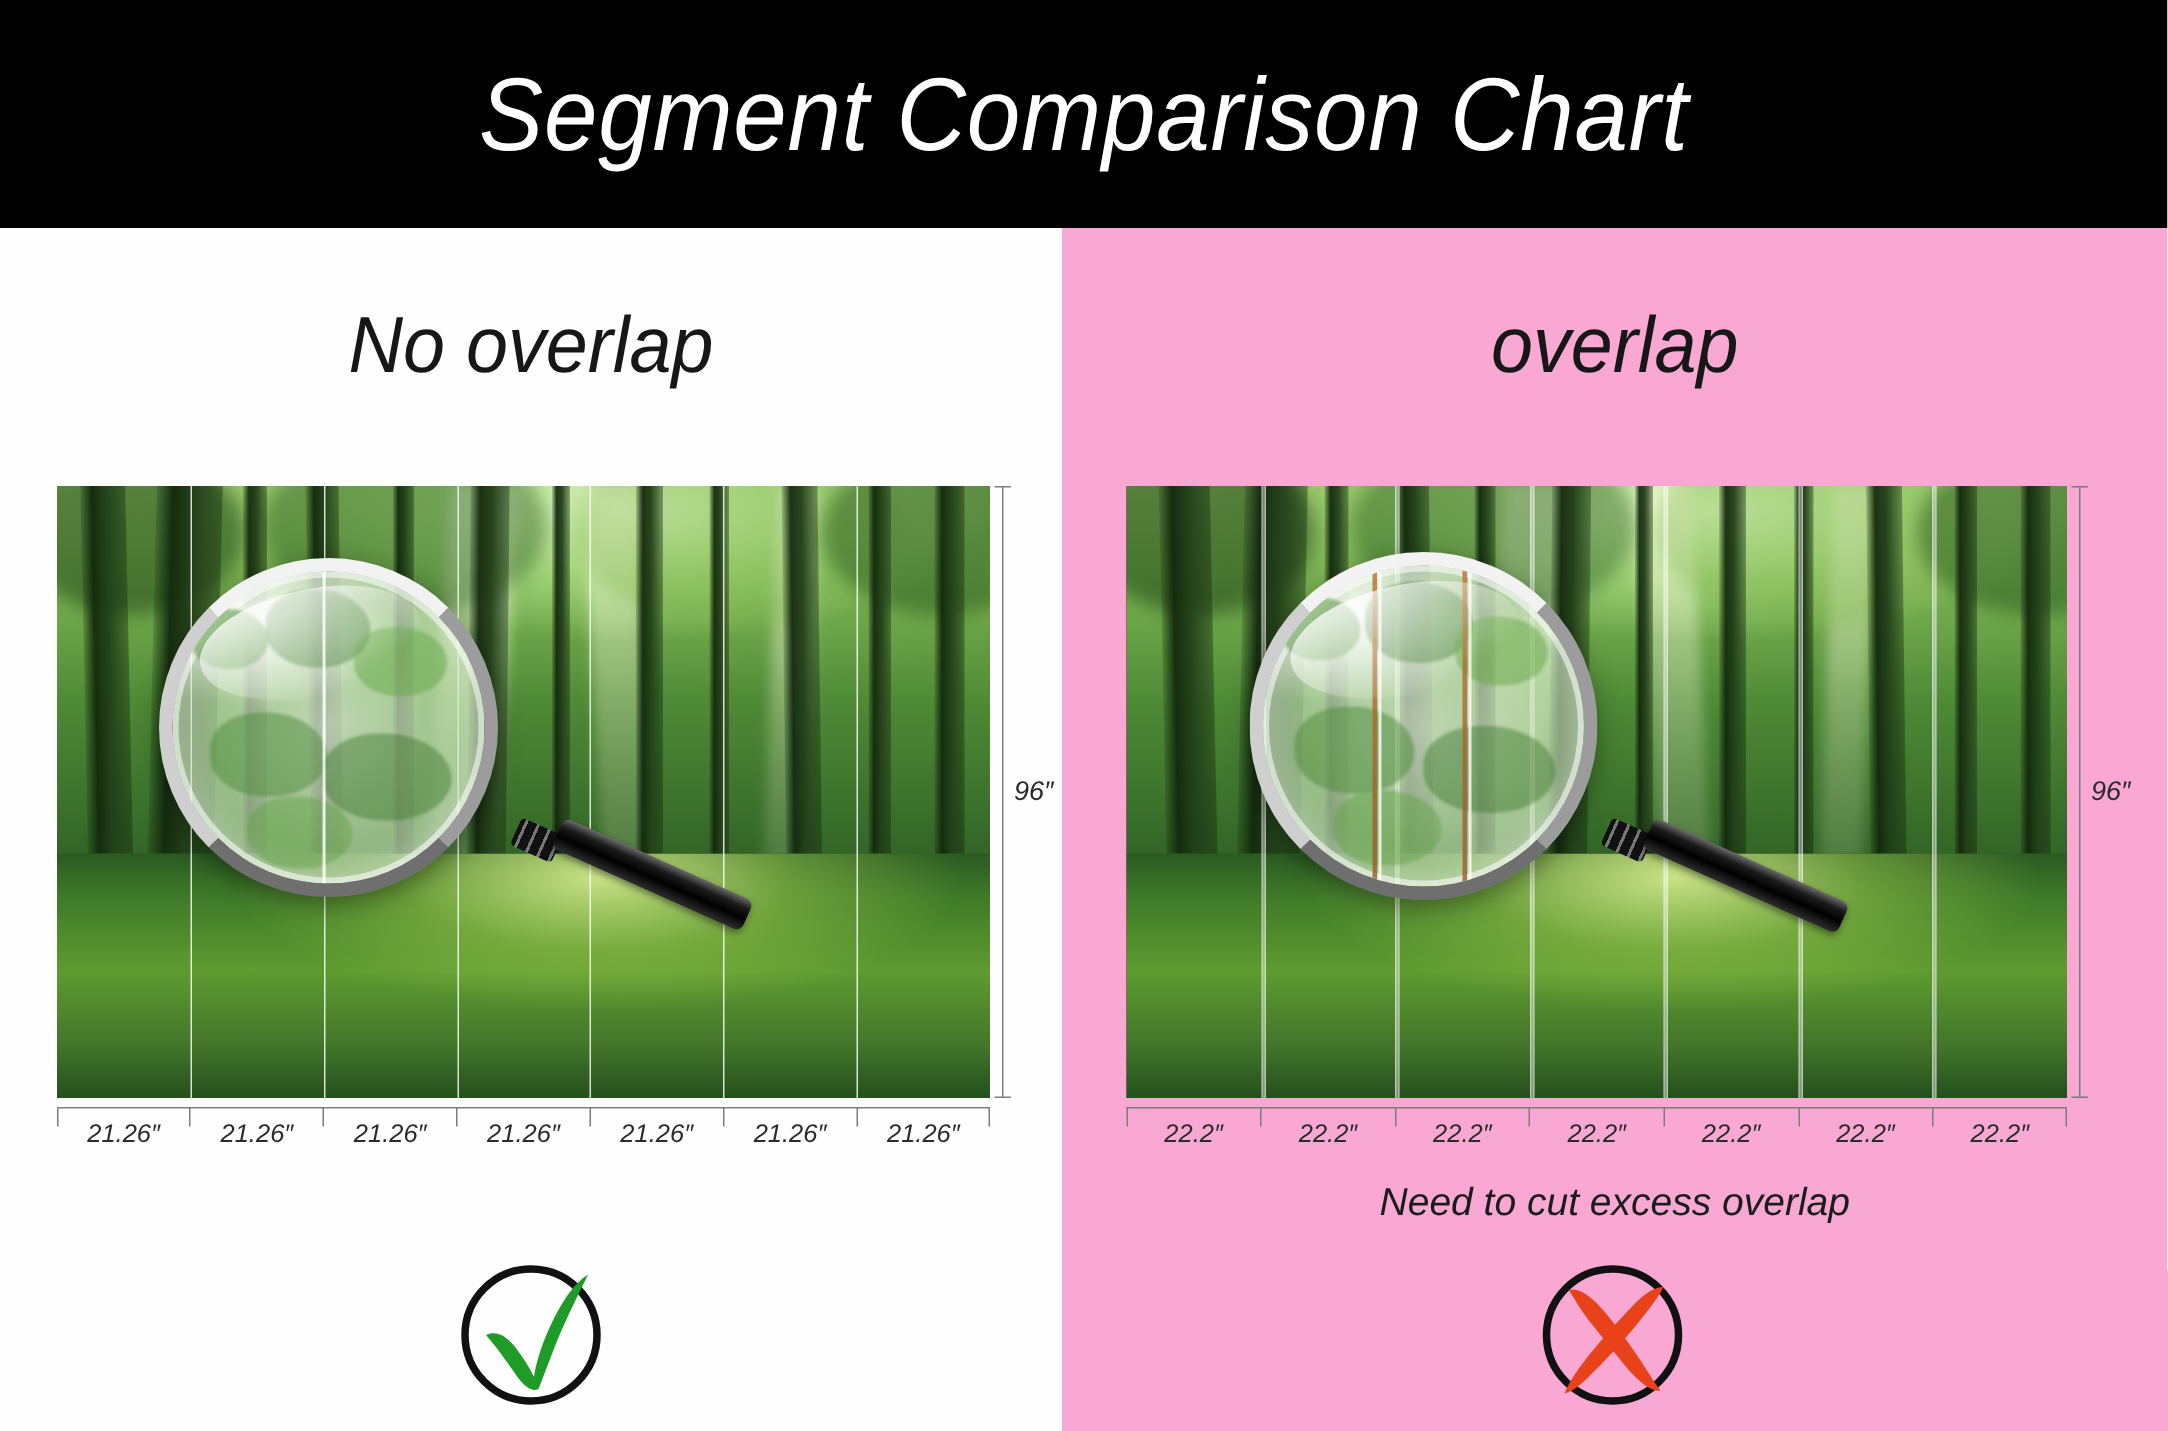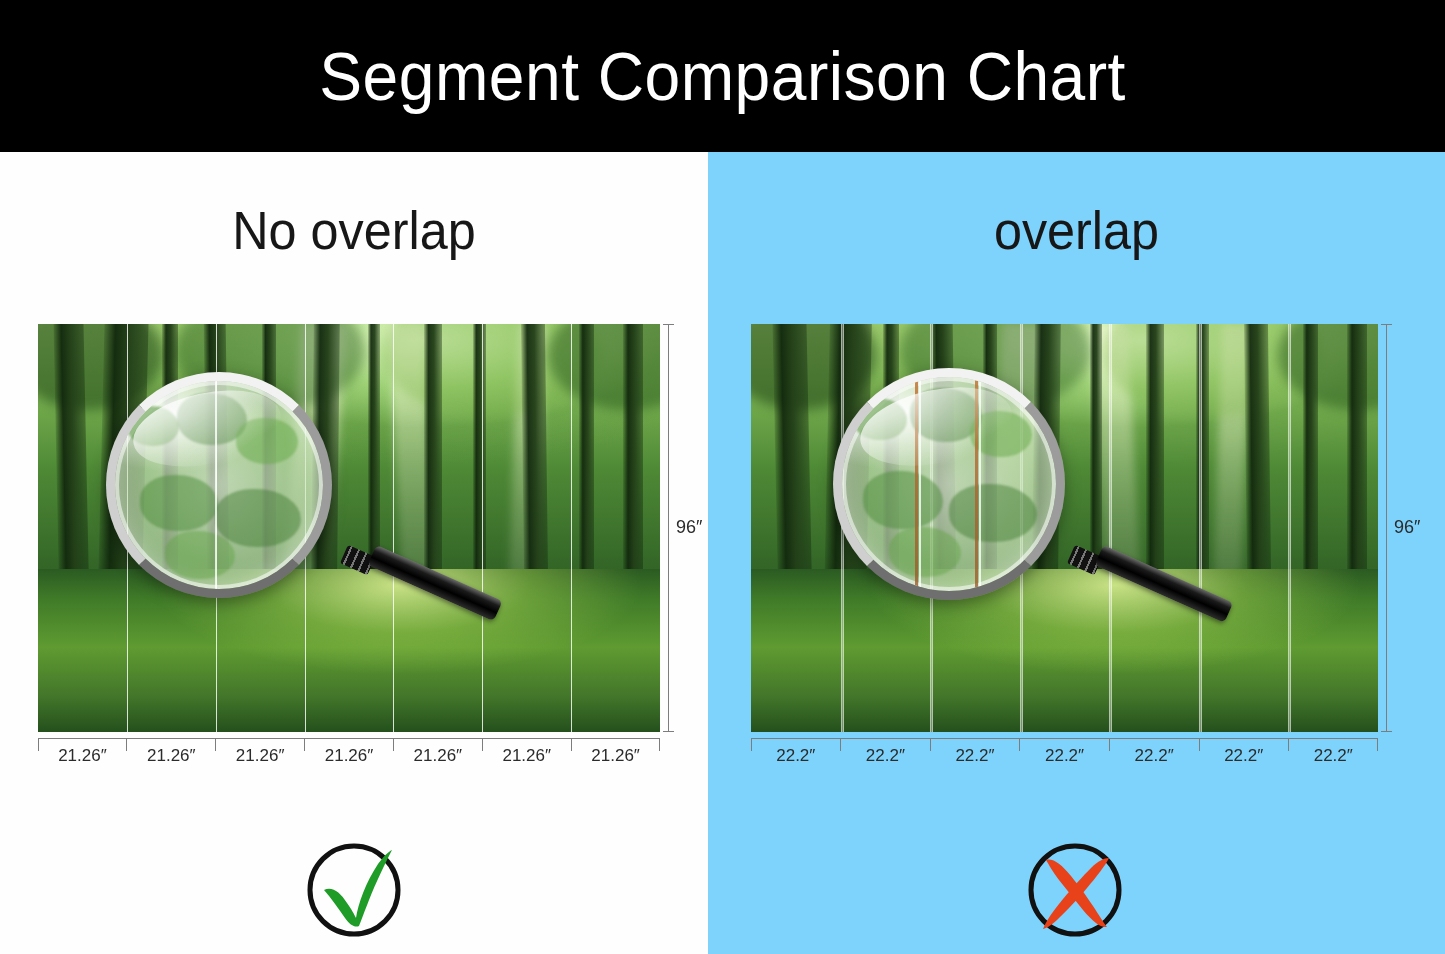--- a/index.html
+++ b/index.html
@@ -12,20 +12,21 @@
     height: 954px;
     font-family: "Liberation Sans", sans-serif;
     overflow: hidden;
   }
 
   #page {
     position: relative;
     width: 1445px;
     height: 890px;
     background: #ffffff;
+    font-style: italic;
   }
 
   
   .title-bar {
     position: absolute;
     left: 0; top: 0;
     width: 1445px;
     height: 152px;
     background: #000000;
     display: flex;
@@ -42,21 +43,21 @@
     white-space: nowrap;
   }
 
   
   .panel {
     position: absolute;
     top: 152px;
     height: 802px;
   }
   .panel-left  { left: 0;     width: 708px; background: #fefefe; }
-  .panel-right { left: 708px; width: 737px; background: #7dd3fc; }
+  .panel-right { left: 708px; width: 737px; background: #f9a8d4; }
 
   .panel-heading {
     position: absolute;
     top: 52px;
     width: 100%;
     text-align: center;
     font-size: 53px;
     color: #171717;
     font-weight: 400;
     line-height: 1;
@@ -443,20 +444,21 @@
         <div class="seg-label">22.2″</div>
         <div class="seg-label">22.2″</div>
         <div class="seg-label">22.2″</div>
         <div class="seg-label">22.2″</div>
         <div class="seg-label">22.2″</div>
         <div class="seg-label">22.2″</div>
         <div class="seg-label">22.2″</div>
       </div>
     </div>
 
+    <div class="caption">Need to cut excess overlap</div>
 
     <div class="verdict">
       <svg width="108" height="108" viewBox="0 0 108 108">
         <circle cx="52" cy="56" r="44" fill="none" stroke="#111111" stroke-width="5"></circle>
         <path d="M23 26 C30 24 38 30 48 42 C56 52 62 60 70 72 C76 81 80 88 84 93 C78 94 70 88 60 76 C52 66 44 56 36 46 C30 38 26 31 23 26 Z" fill="#e8421a"></path>
         <path d="M86 24 C82 32 74 42 64 54 C54 66 44 76 36 84 C29 91 24 94 20 95 C23 87 30 77 40 65 C50 53 60 42 68 34 C75 27 81 24 86 24 Z" fill="#e8421a"></path>
       </svg>
     </div>
   </div>
 

